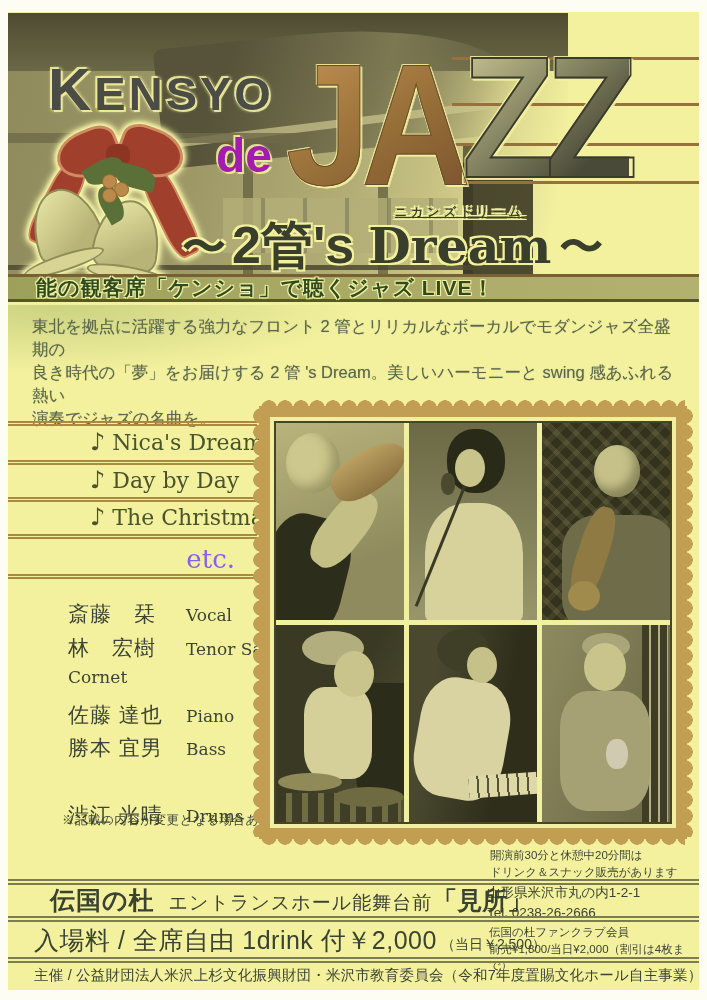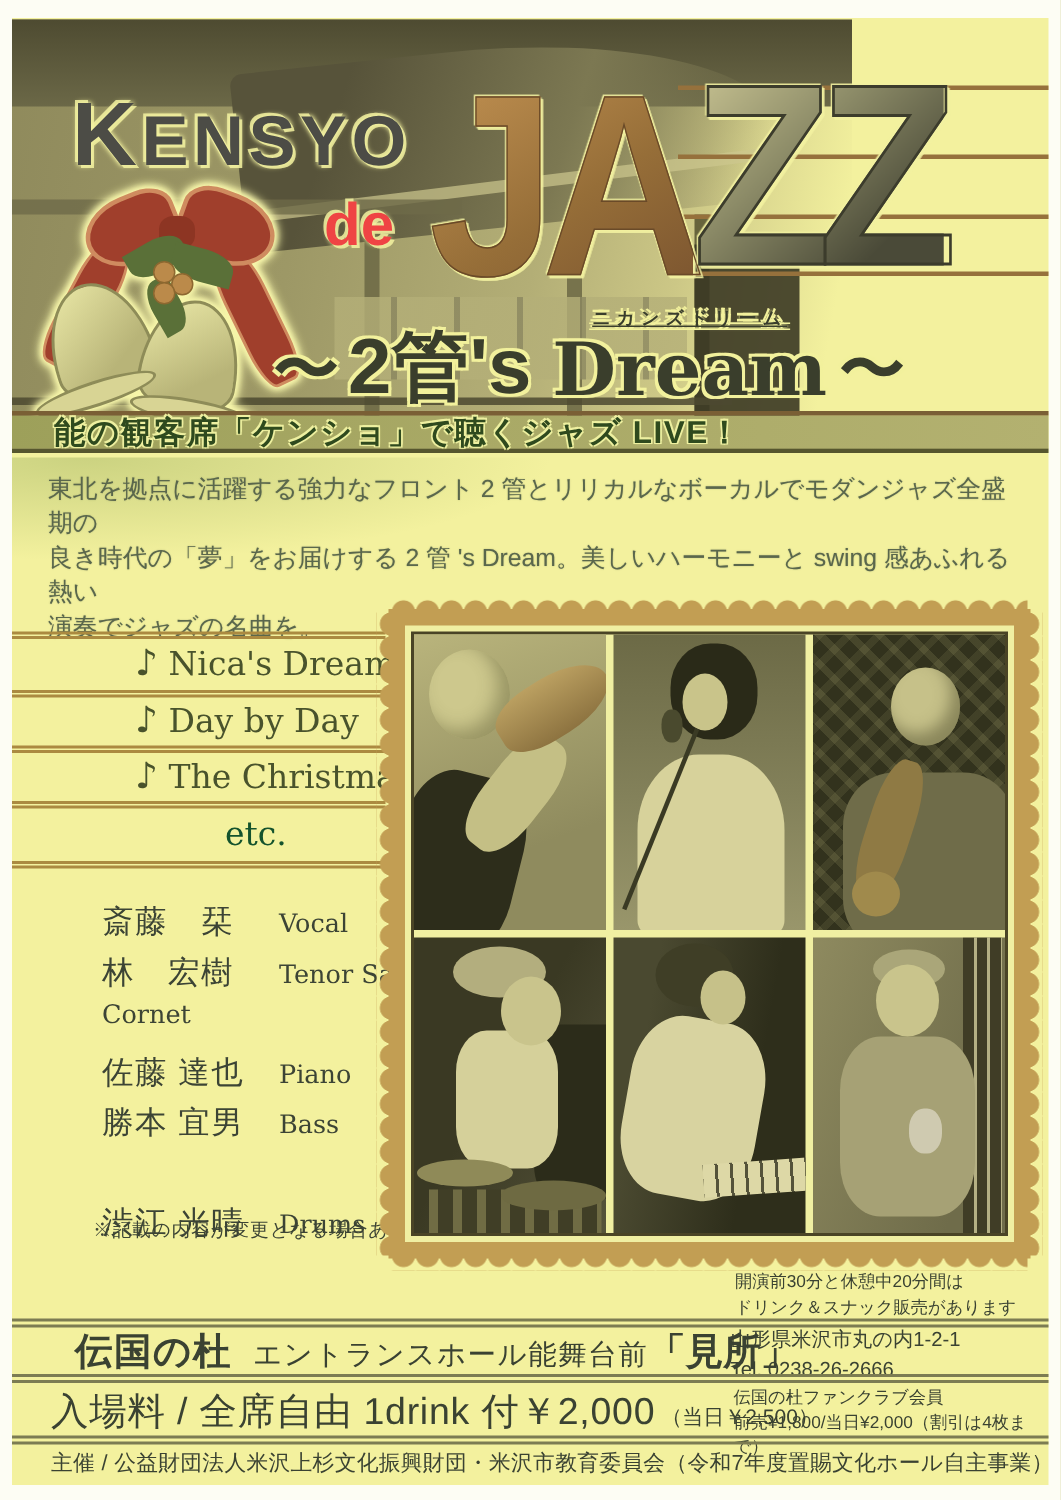--- a/index.html
+++ b/index.html
@@ -26,21 +26,21 @@
   .stage-photo .floor{position:absolute;left:0;top:252px;width:480px;height:5px;background:#4c4930;opacity:.85;}
 
   
   .hline{position:absolute;left:452px;width:247px;height:3px;background:#96713c;}
 
   
   .t-kensyo{position:absolute;left:48px;top:60px;color:#4c4c46;font-weight:bold;letter-spacing:3px;
     text-shadow:0 0 3px #f2f1a0,0 0 4px #f2f1a0,2px 2px 0 rgba(242,241,160,.85),-2px -2px 0 rgba(242,241,160,.85);}
   .t-kensyo .big{font-size:60px;line-height:1;}
   .t-kensyo .small{font-size:47px;}
-  .t-de{position:absolute;left:216px;top:128px;font-size:40px;font-weight:bold;color:#ef4444;
+  .t-de{position:absolute;left:216px;top:128px;font-size:48px;font-weight:bold;color:#a21caf;
     text-shadow:0 0 3px #f2f1a0,2px 2px 0 rgba(242,241,160,.85),-2px -2px 0 rgba(242,241,160,.85);}
   .t-jazz{position:absolute;left:286px;top:38px;font-size:172px;font-weight:bold;line-height:1;
     letter-spacing:-10px;transform:scaleX(.88);transform-origin:left top;white-space:nowrap;}
   .t-jazz .ja{background:linear-gradient(150deg,#bb8c4e 15%,#966e38 55%,#7d5630 90%);
     -webkit-background-clip:text;background-clip:text;color:transparent;
     -webkit-text-stroke:1px #6a4a28;
     filter:drop-shadow(2px 2px 0 rgba(242,241,160,.9)) drop-shadow(-1px -1px 0 rgba(242,241,160,.9));}
   .t-jazz .zz{position:relative;top:-7px;
     background:linear-gradient(140deg,#c8c392 8%,#8d8c68 40%,#4a4a38 75%);
     -webkit-background-clip:text;background-clip:text;color:transparent;
@@ -65,21 +65,21 @@
     text-shadow:0 0 2px #eef0a0,1px 1px 0 #eef0a0,-1px -1px 0 #eef0a0,1px -1px 0 #eef0a0,-1px 1px 0 #eef0a0;}
   .desc-tint{position:absolute;left:8px;top:305px;width:691px;height:110px;
     background:radial-gradient(ellipse 430px 95px at 50px 0px,rgba(148,168,88,.42),rgba(148,168,88,0) 72%);}
   .description{position:absolute;left:32px;top:315px;width:648px;font-size:16.5px;line-height:23px;
     color:#5a674c;white-space:pre-line;text-shadow:0 0 1px rgba(90,103,76,.45);}
 
   
   .dline{position:absolute;left:8px;width:249px;height:5px;border-top:2px solid #ab8a40;border-bottom:2px solid #ab8a40;box-sizing:border-box;}
   .song{position:absolute;left:90px;font-family:"DejaVu Serif",serif;font-size:22px;color:#49532c;white-space:nowrap;}
   .song .note{font-size:24px;margin-right:7px;}
-  .etc{position:absolute;left:150px;width:85px;text-align:left;font-family:"DejaVu Serif",serif;font-size:22px;color:#14532d;}
+  .etc{position:absolute;left:150px;width:85px;text-align:right;font-family:"DejaVu Serif",serif;font-size:26px;color:#8b5cf6;}
 
   
   .perf{position:absolute;left:68px;display:flex;align-items:baseline;color:#3c4435;white-space:nowrap;}
   .perf .pname{font-size:21px;width:118px;letter-spacing:1px;}
   .perf .pinst{font-family:"DejaVu Serif",serif;font-size:17px;}
   .perf-note{position:absolute;left:62px;top:812px;font-size:12.5px;color:#3c4435;letter-spacing:.5px;}
 
   
   .collage{position:absolute;left:251px;top:398px;width:444px;height:449px;}
   .frame{position:absolute;left:8px;top:8px;right:8px;bottom:8px;background:#c29e53;}

